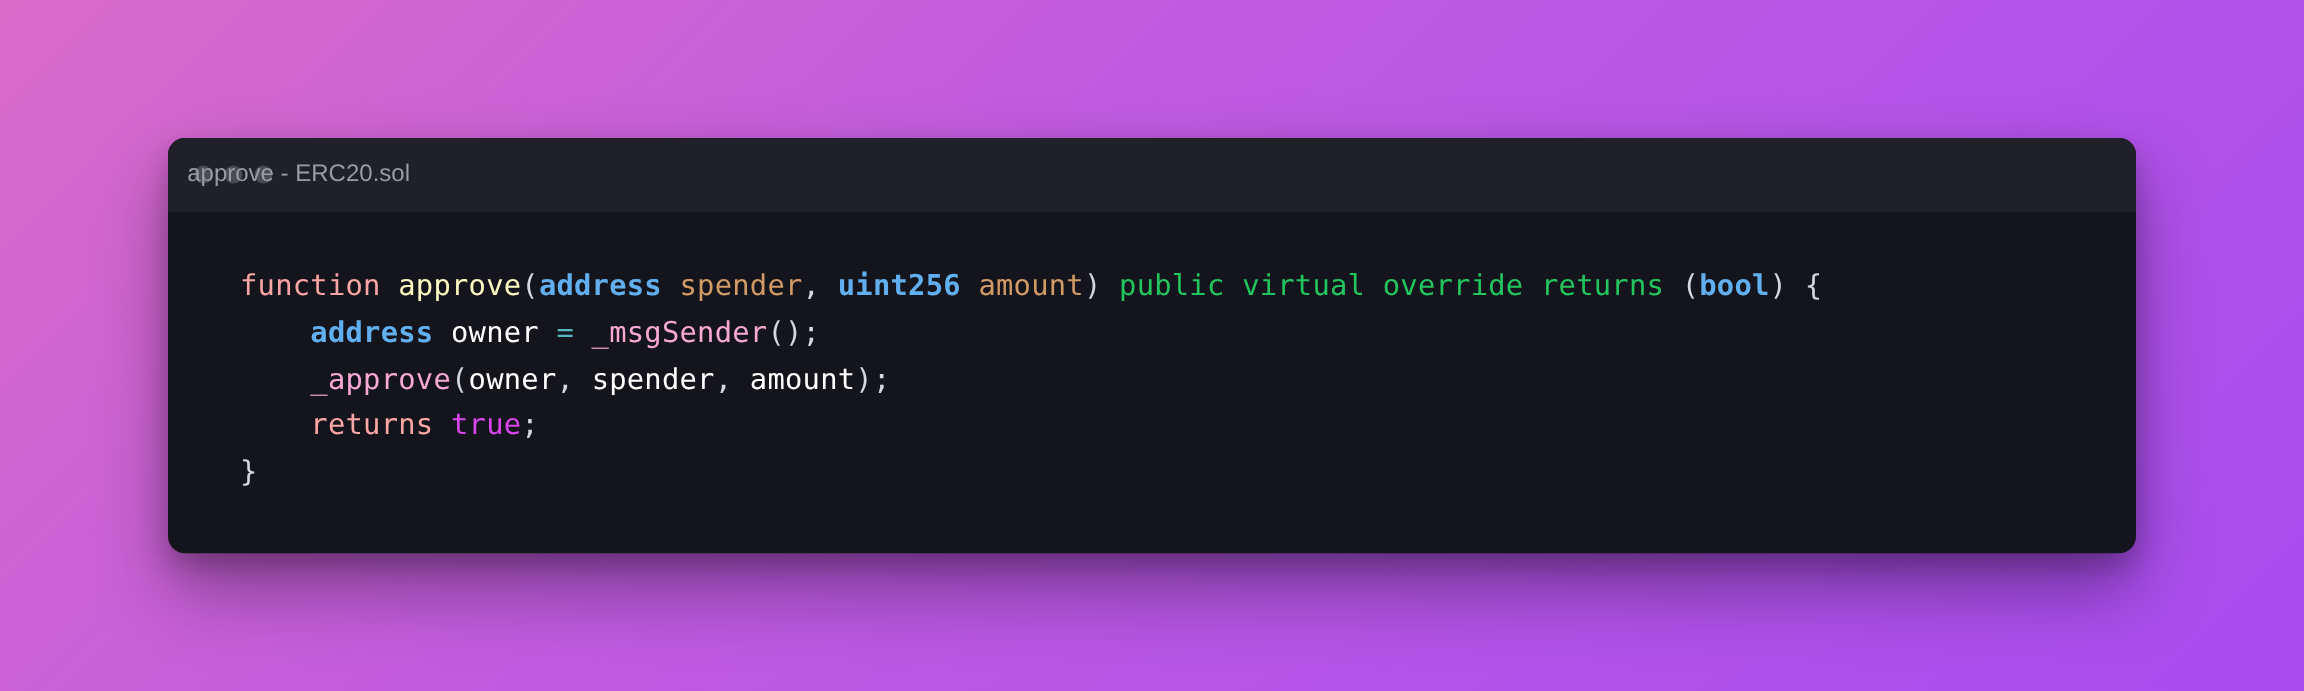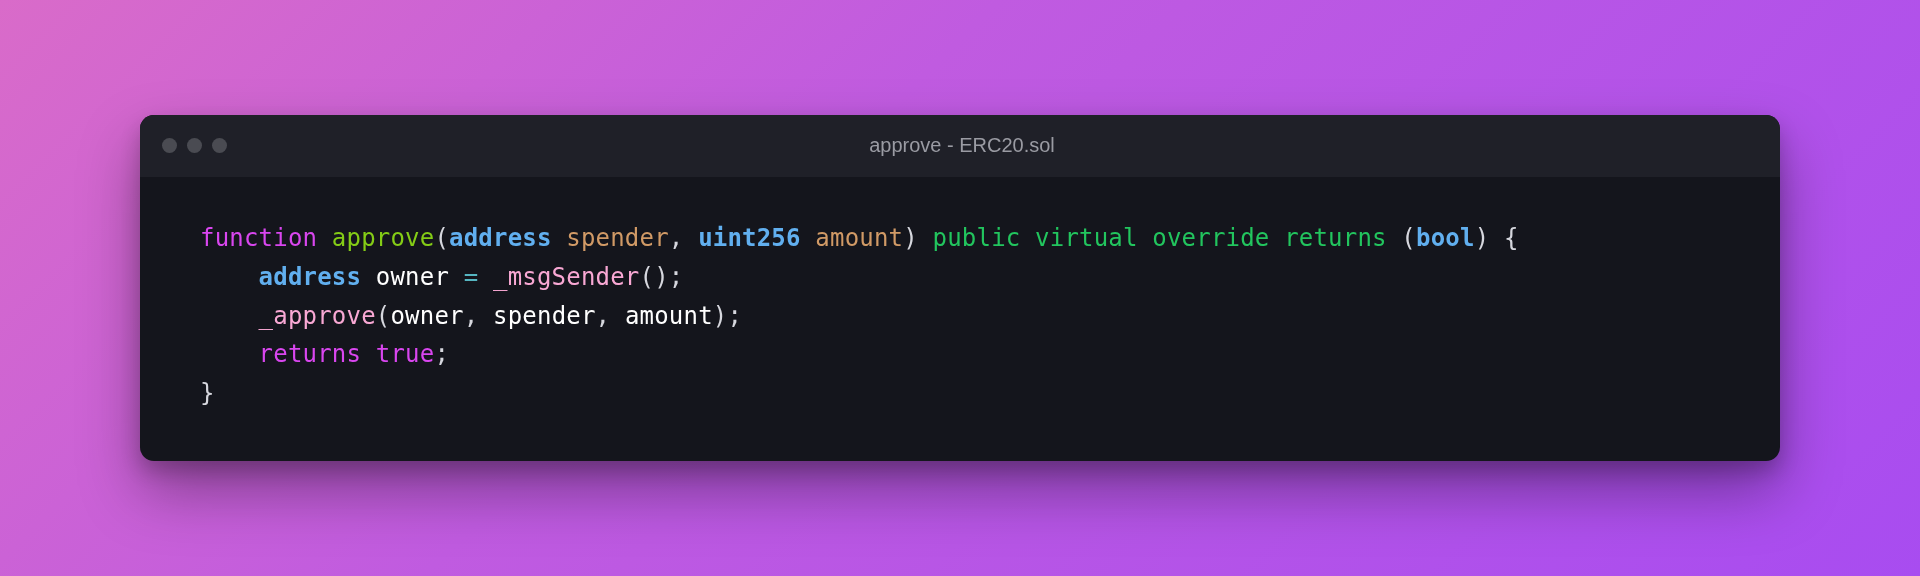--- a/index.html
+++ b/index.html
@@ -33,37 +33,36 @@
     gap: 10px;
   }
   .traffic-light {
     width: 15px;
     height: 15px;
     border-radius: 50%;
     background: #4a4b52;
   }
   .title {
     position: absolute;
-    left: 4px; right: 0;
-    text-align: center;
+    left: 16px; right: 0;
     color: #9a9ba3;
     font-size: 20px;
     font-family: -apple-system, BlinkMacSystemFont, 'Segoe UI', sans-serif;
     pointer-events: none;
   }
   .code-area {
     padding: 42px 60px 48px 60px;
     font-size: 24px;
     line-height: 1.62;
     color: #d6d7de;
     white-space: pre;
     letter-spacing: 0.2px;
   }
-  .tok-kw   { color: #d946ef; text-align: right; }
-  .tok-fn   { color: #84cc16; }
+  .tok-kw   { color: #fca5a5; text-align: right; }
+  .tok-fn   { color: #fef9c3; }
   .tok-type { color: #61afef; font-weight: bold; }
   .tok-param{ color: #d19a66; }
   .tok-mod  { color: #22c55e; }
   .tok-call { color: #f9a8d4; }
   .tok-id   { color: #ffffff; }
   .tok-punc { color: #d6d7de; }
   .tok-op   { color: #56b6c2; }
   .tok-bool { color: #d946ef; }
 </style>
 </head>

